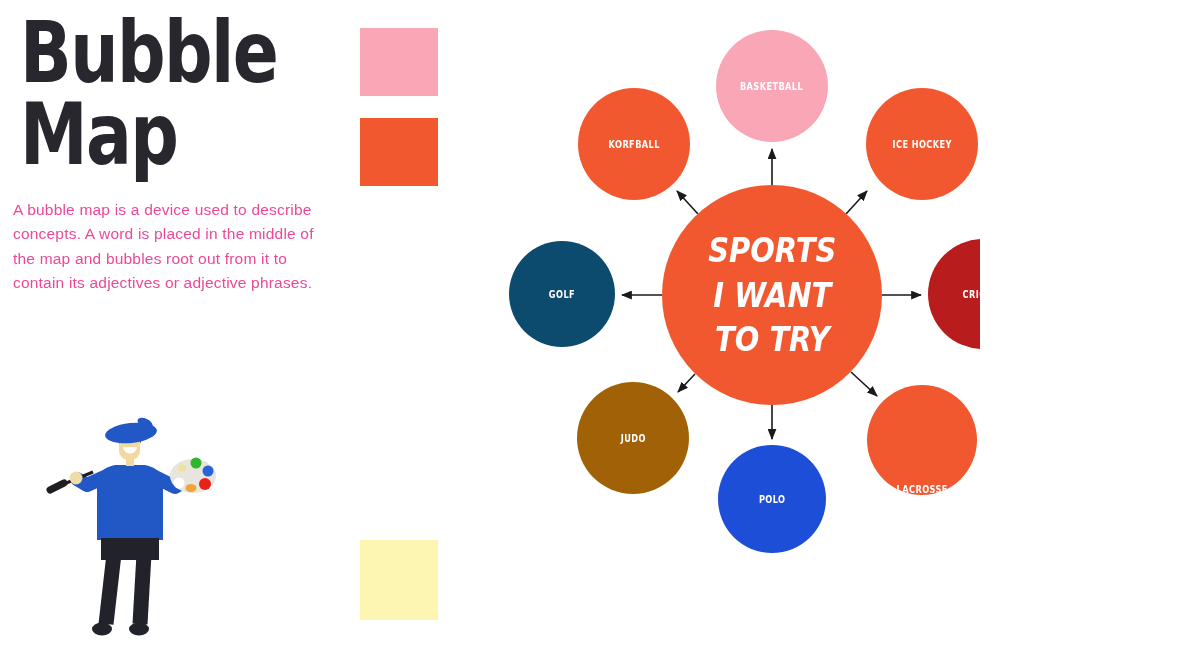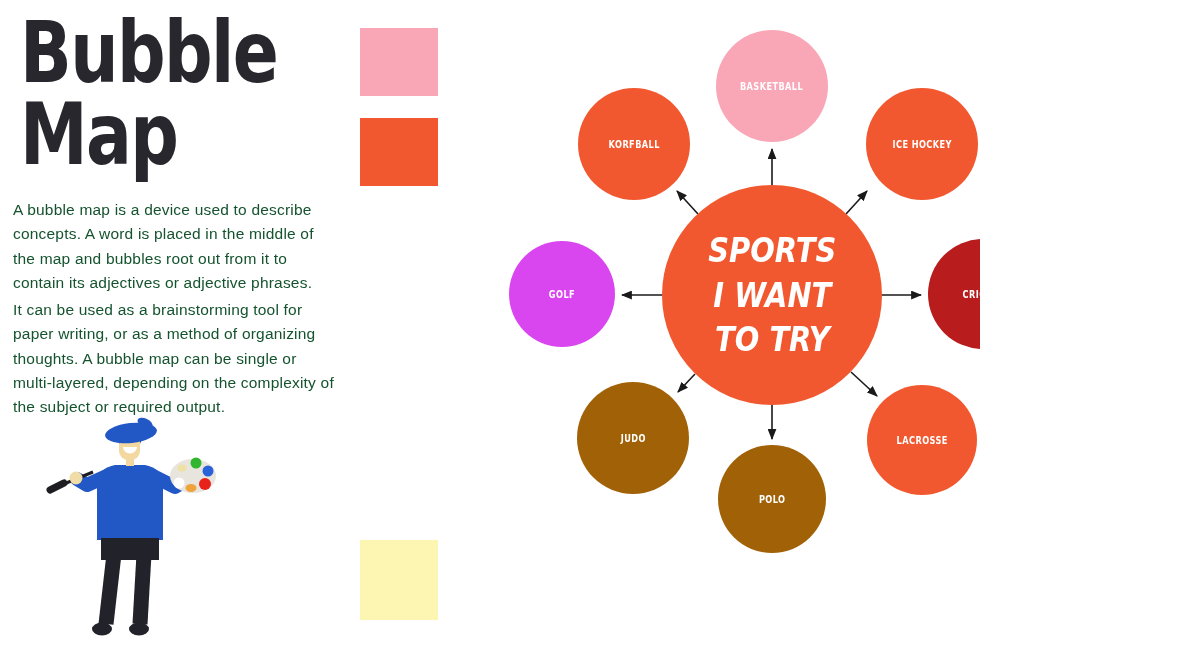--- a/index.html
+++ b/index.html
@@ -4,21 +4,21 @@
 <style>
   html,body{margin:0;padding:0;background:#fff;}
   .canvas{position:relative;width:980px;height:645px;background:#ffffff;overflow:hidden;
           font-family:"Liberation Sans",sans-serif;border-radius:20px;}
 
   
   .title{position:absolute;left:20px;top:12px;color:#27272d;
          font-family:"DejaVu Sans",sans-serif;font-weight:800;
          font-size:86px;line-height:0.95;letter-spacing:-2px;
          transform:scaleX(0.79);transform-origin:left top;}
-  .para{position:absolute;left:13px;width:322px;color:#14532d;
+  .para{position:absolute;left:13px;width:322px;color:#ec4899;
         font-size:15.5px;line-height:1.57;letter-spacing:0.2px;}
   .para1{top:198px;}
   .para2{top:298px;}
 
   
   .sq{position:absolute;}
   .sq-left-pink   {left:360px;top:28px; width:78px;height:68px;}
   .sq-left-orange {left:360px;top:118px;width:78px;height:68px;}
   .sq-left-yellow {left:360px;top:540px;width:78px;height:80px;}
   .sq-right-y1    {left:1109px;top:27px; width:79px;height:81px;}
@@ -54,21 +54,20 @@
 <body>
 
 <div class="canvas">
 
   <div class="title">
     <div>Bubble</div>
     <div>Map</div>
   </div>
 
   <div class="para para1">A bubble map is a device used to describe concepts. A word is placed in the middle of the map and bubbles root out from it to contain its adjectives or adjective phrases.</div>
-  <div class="para para2">It can be used as a brainstorming tool for paper writing, or as a method of organizing thoughts. A bubble map can be single or multi-layered, depending on the complexity of the subject or required output.</div>
 
   <div class="sq sq-left-pink" style="background: rgb(249, 166, 182);"></div>
   <div class="sq sq-left-orange" style="background: rgb(242, 88, 47);"></div>
   <div class="sq sq-left-yellow" style="background: rgb(252, 246, 178);"></div>
   <div class="sq sq-right-y1" style="background: rgb(252, 246, 178);"></div>
   <div class="sq sq-right-y2" style="background: rgb(252, 246, 178);"></div>
   <div class="sq sq-right-pink" style="background: rgb(249, 166, 182);"></div>
   <div class="sq sq-right-orange" style="background: rgb(242, 88, 47);"></div>
 
   <svg class="painter" viewBox="0 0 200 240" xmlns="http://www.w3.org/2000/svg">
@@ -135,30 +134,30 @@
 
     <div class="bubble b-icehockey" style="background: rgb(242, 88, 47);">
       <span class="bubble-label">ICE HOCKEY</span>
     </div>
     <div class="bubble b-basketball" style="background: rgb(249, 166, 182);">
       <span class="bubble-label">BASKETBALL</span>
     </div>
     <div class="bubble b-cricket" style="background: #b91c1c;">
       <span class="bubble-label">CRICKET</span>
     </div>
-    <div class="bubble b-lacrosse" style="background: rgb(242, 88, 47);">
+    <div class="bubble b-lacrosse" style="background: rgb(242, 88, 47); align-items: flex-end;">
       <span class="bubble-label">LACROSSE</span>
     </div>
-    <div class="bubble b-polo" style="background: #a16207;">
+    <div class="bubble b-polo" style="background: #1d4ed8;">
       <span class="bubble-label">POLO</span>
     </div>
     <div class="bubble b-judo" style="background: #a16207; text-align: center;">
       <span class="bubble-label">JUDO</span>
     </div>
-    <div class="bubble b-golf" style="background: #d946ef;">
+    <div class="bubble b-golf" style="background: #0c4a6e;">
       <span class="bubble-label">GOLF</span>
     </div>
     <div class="bubble b-korfball" style="background: rgb(242, 88, 47); text-align: center;">
       <span class="bubble-label">KORFBALL</span>
     </div>
   </div>
 
 </div>
 
 </body></html>

